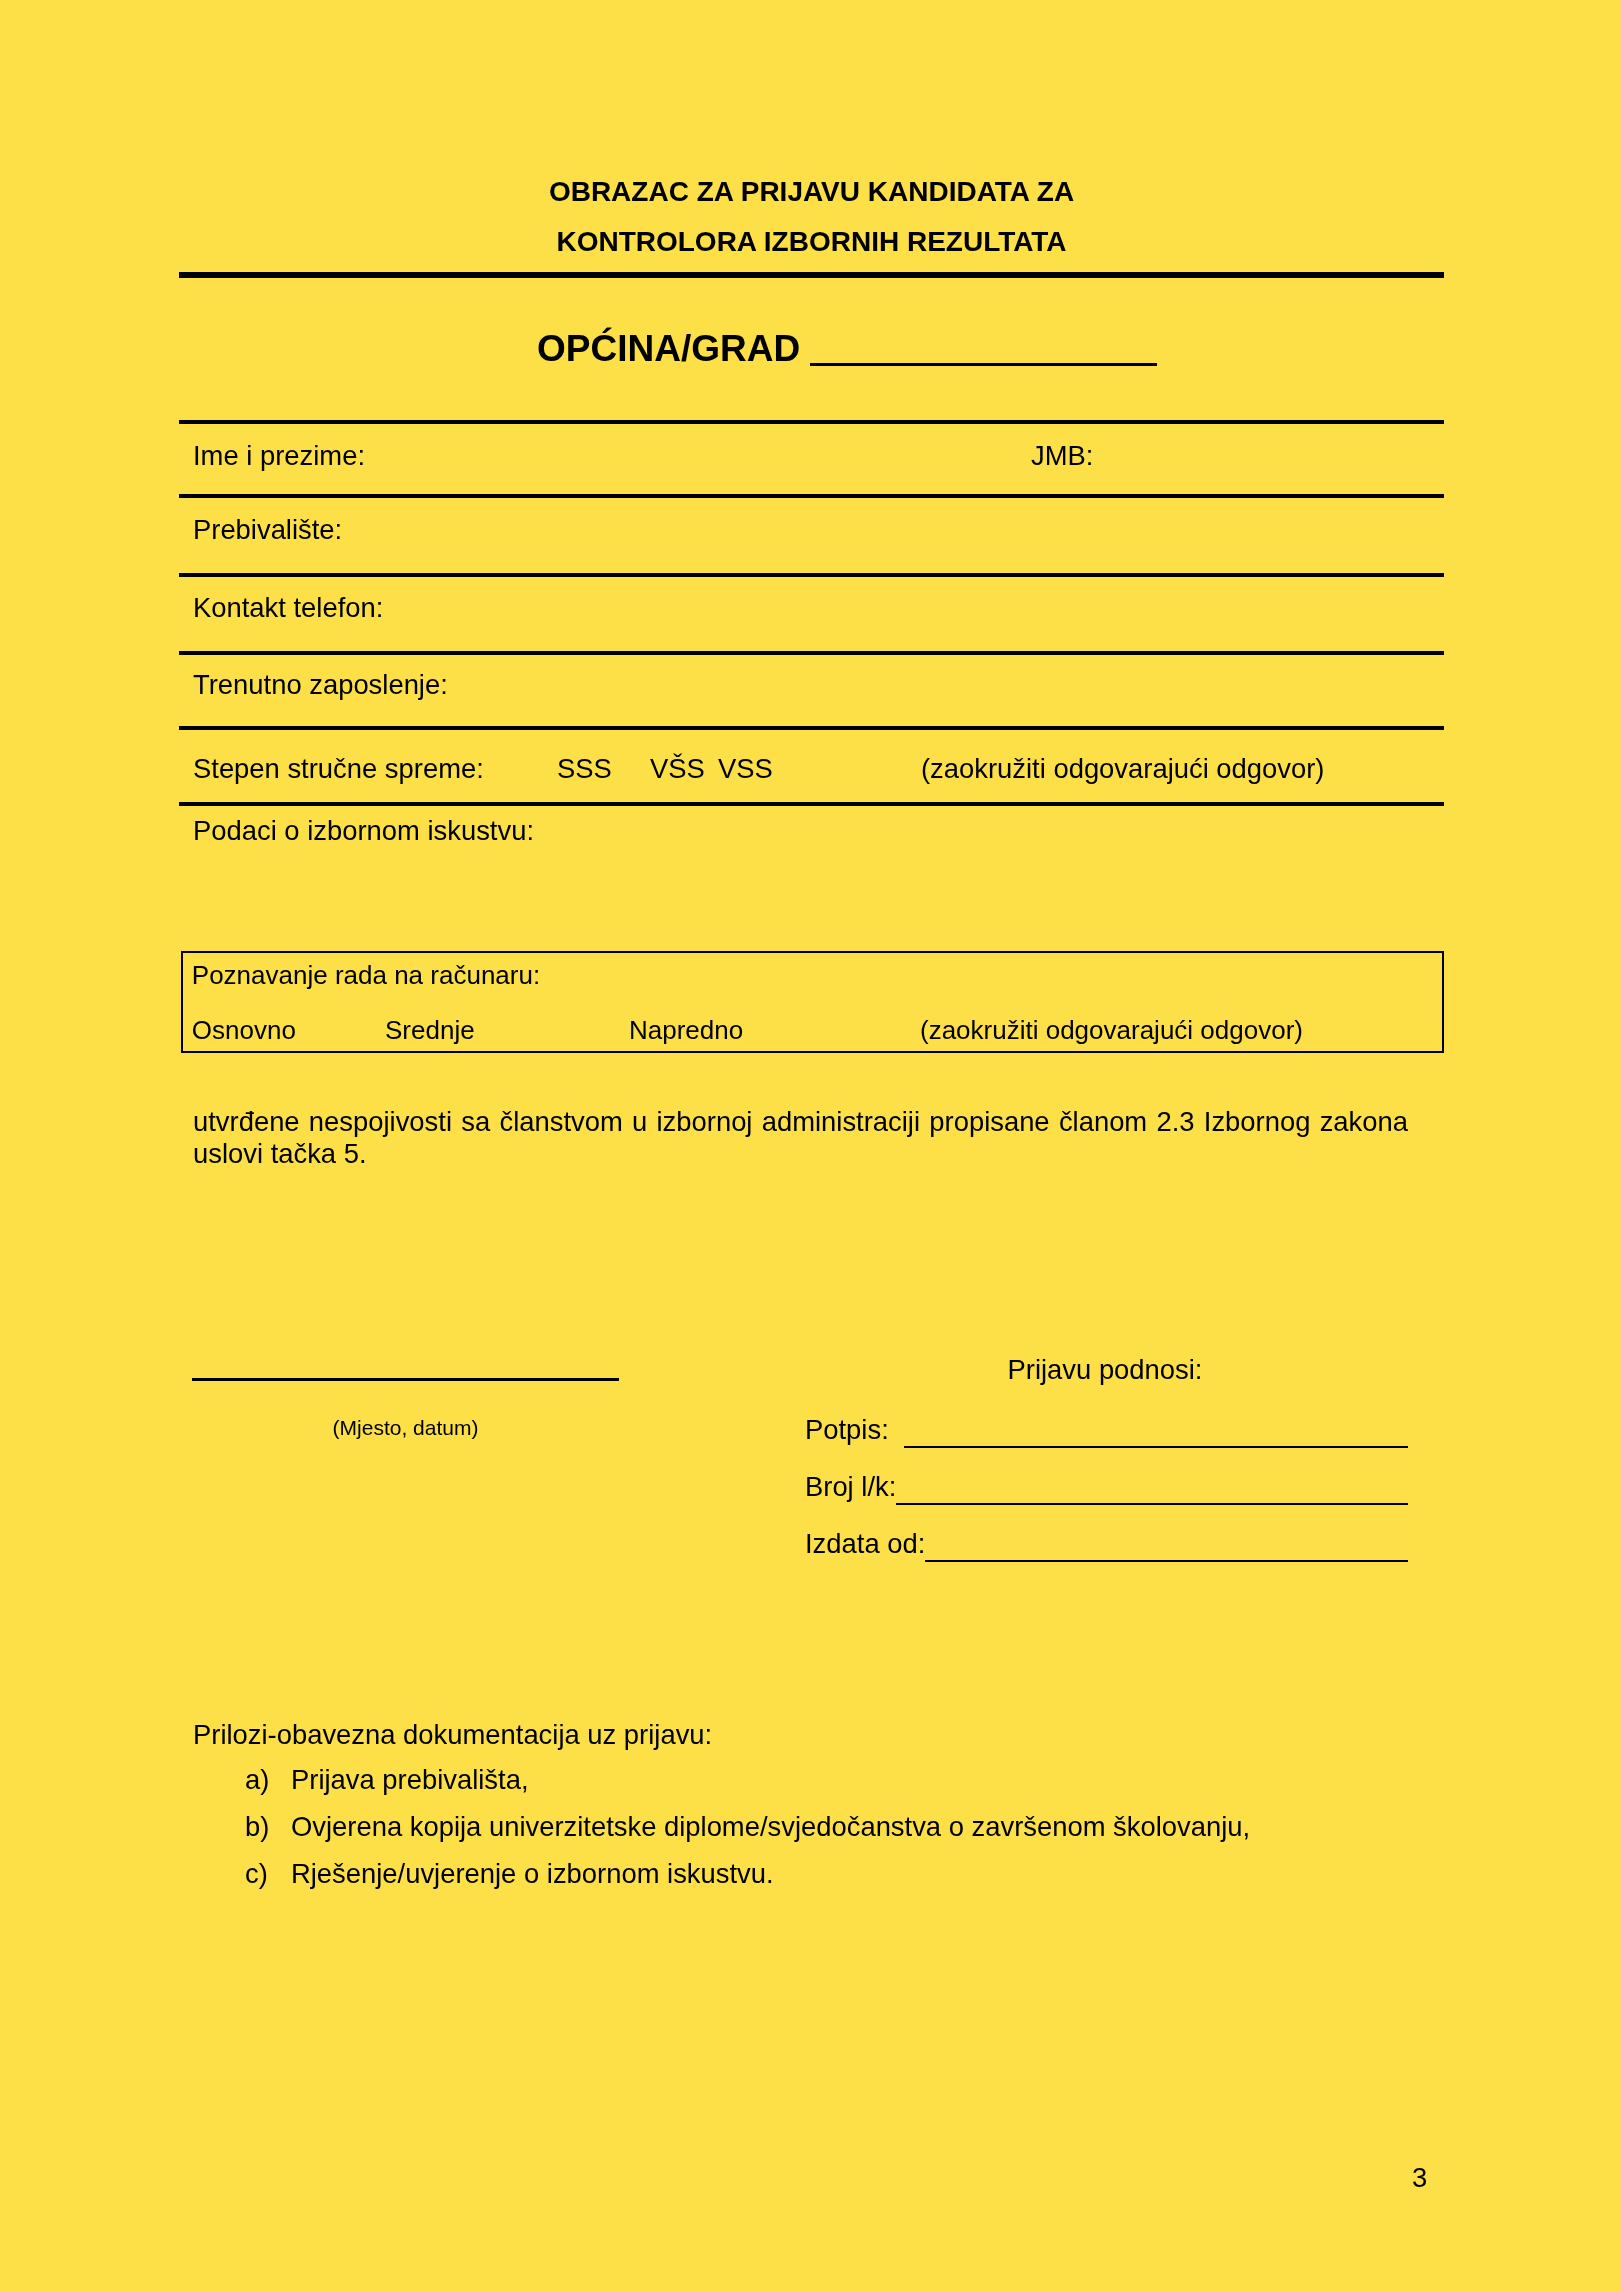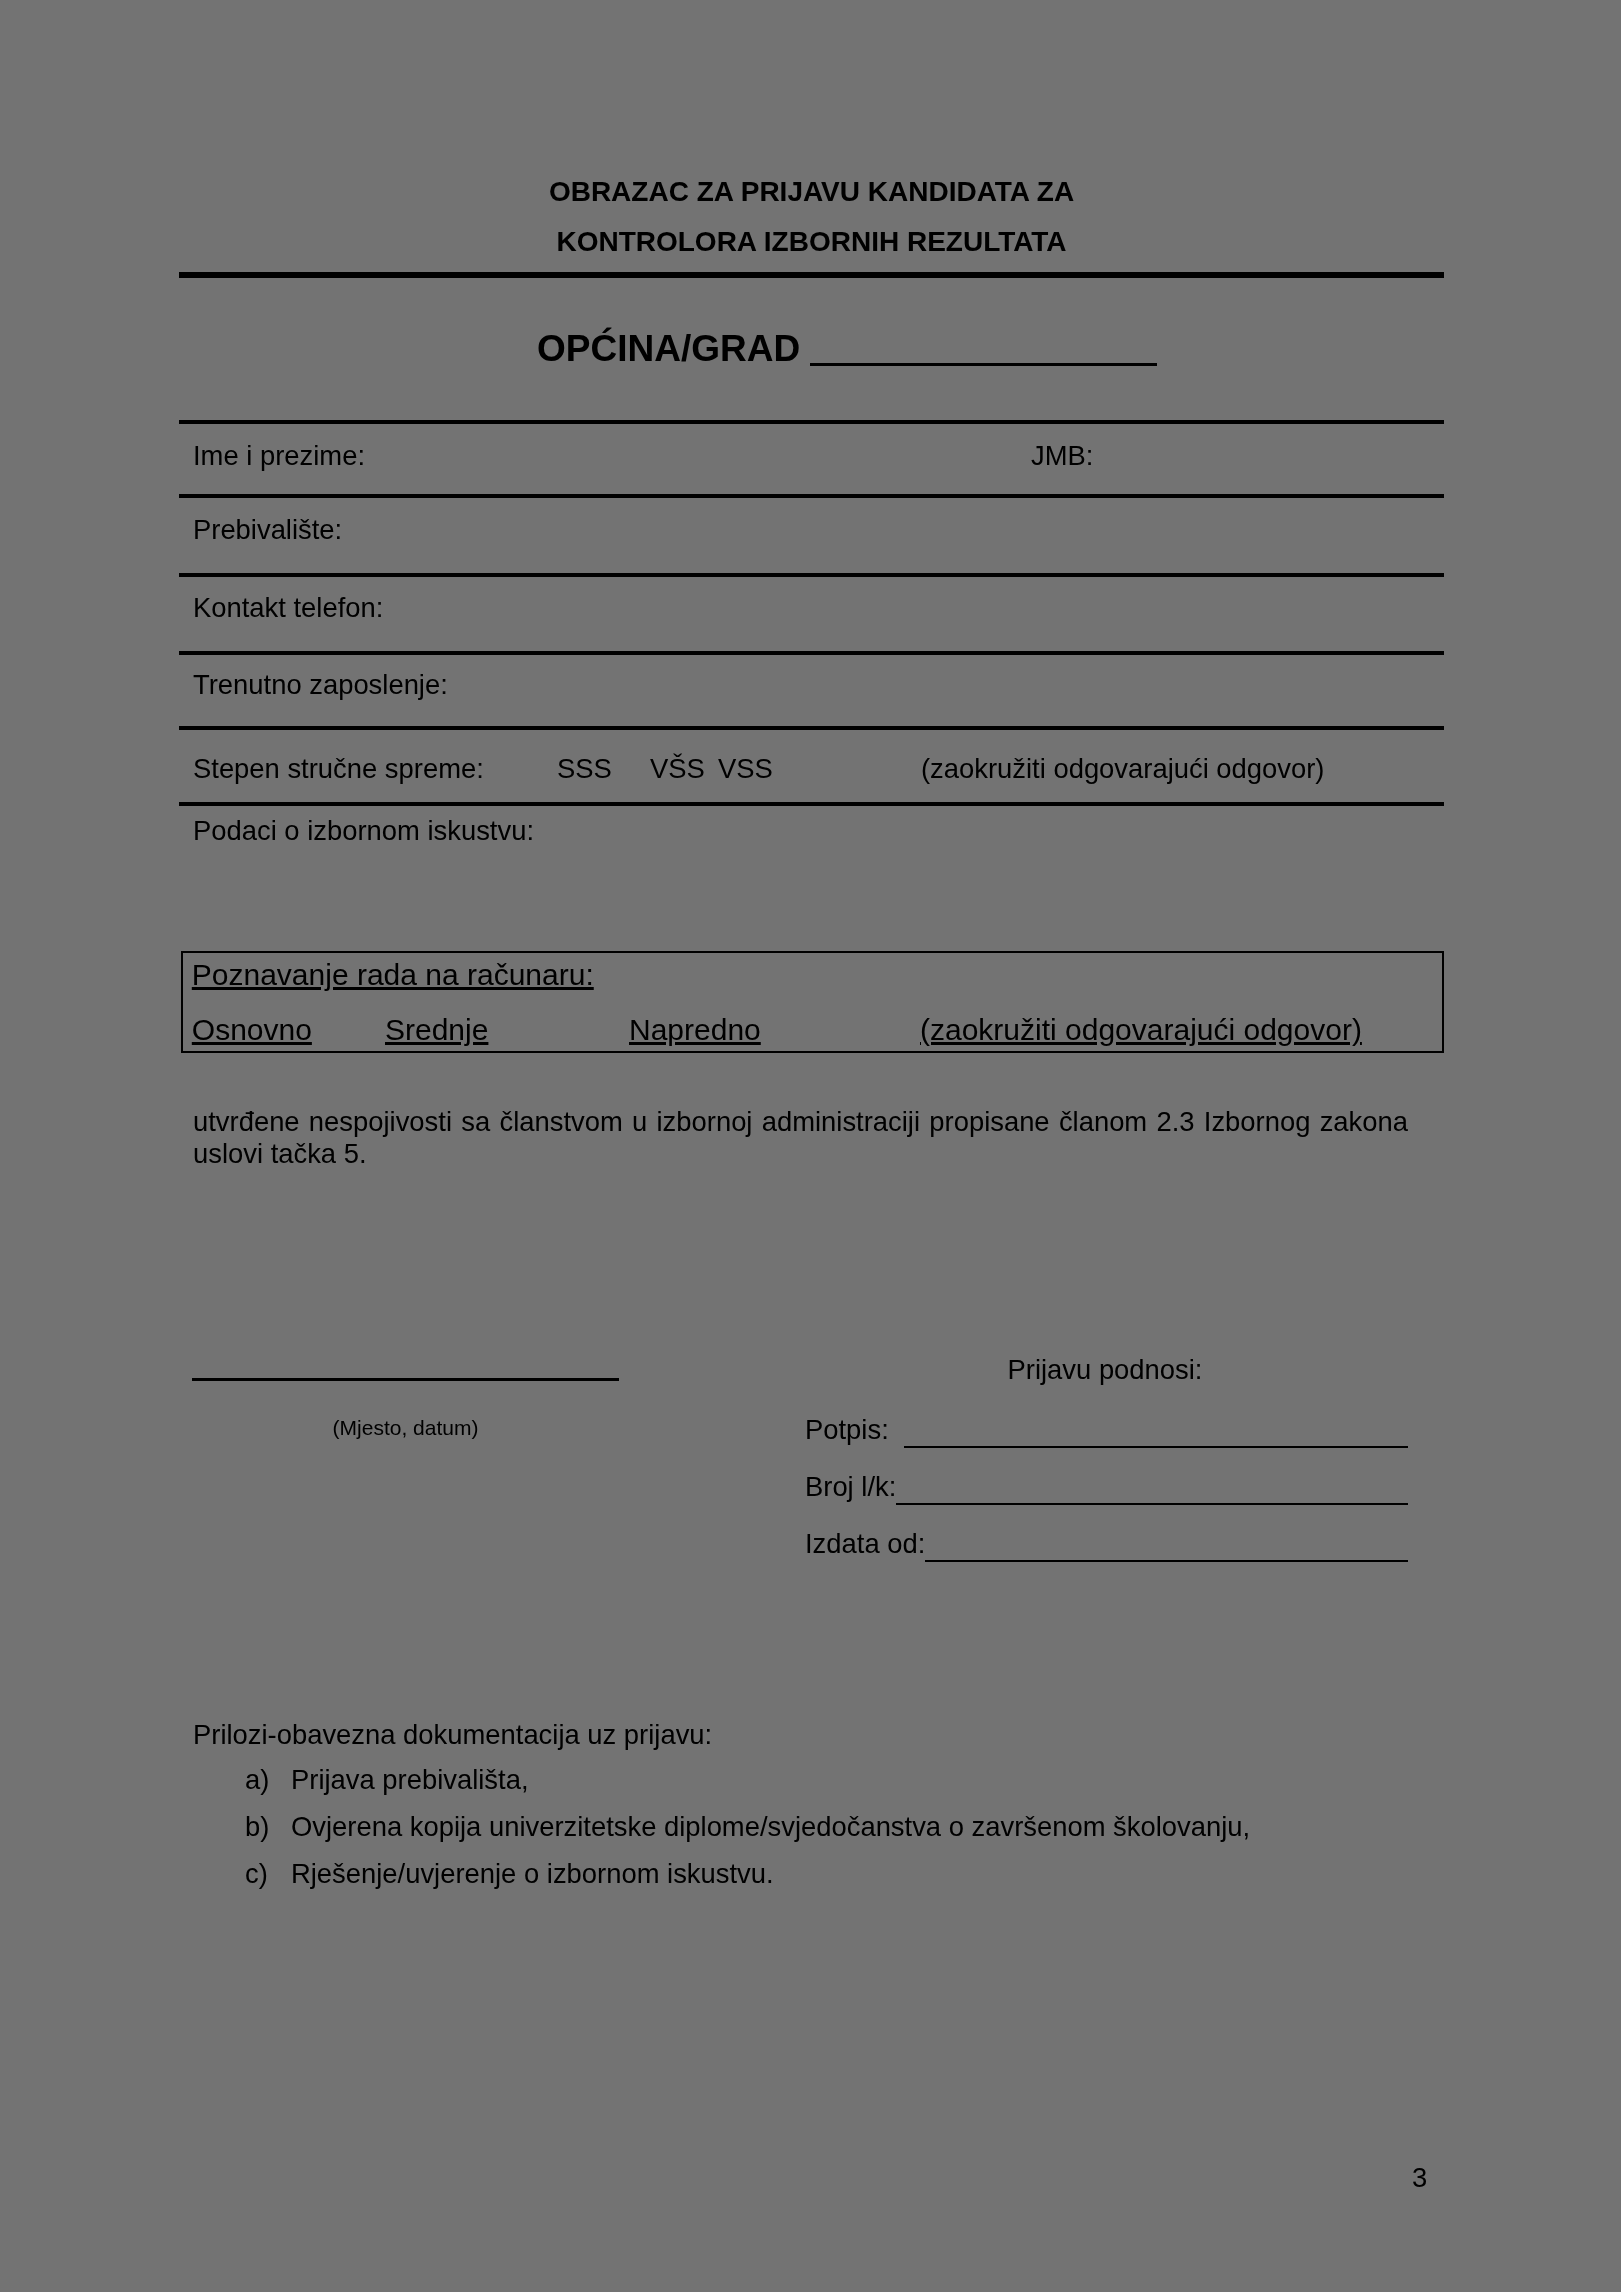--- a/index.html
+++ b/index.html
@@ -4,21 +4,21 @@
 <style>
   html, body { margin: 0; padding: 0; }
   body {
     width: 1621px; height: 2293px;
     background: #ffffff;
     color: #000000;
     font-family: "Liberation Sans", "DejaVu Sans", sans-serif;
     position: relative;
     overflow: hidden;
   }
-  .page { position: absolute; inset: 0; background: #737373; }
+  .page { position: absolute; inset: 0; background: #fde047; }
 
   .t  { position: absolute; font-size: 27.4px; line-height: 32px; white-space: nowrap; }
   .rule { position: absolute; left: 179px; width: 1265px; height: 3.9px; background: #000; }
 
   .title-line {
     position: absolute; left: 179px; width: 1265px;
     text-align: center; font-weight: bold; font-size: 28px; line-height: 33px;
     white-space: nowrap;
   }
   #rule-title { top: 272px; height: 5.9px; }
@@ -29,21 +29,21 @@
     display: inline-block; width: 347px; height: 1px;
     border-bottom: 3.9px solid #000; vertical-align: -4.9px; margin-left: 9.8px;
   }
 
   .skills-box {
     position: absolute; left: 181px; top: 951px;
     width: 1263px; height: 102px;
     border: 2.9px solid #000; box-sizing: border-box;
   }
   .skills-box .inner { position: relative; width: 100%; height: 100%; }
-  .skills-box .bt { position: absolute; font-size: 30px; line-height: 32px; white-space: nowrap; text-decoration: underline; }
+  .skills-box .bt { position: absolute; font-size: 26px; line-height: 32px; white-space: nowrap; }
 
   .decl {
     position: absolute; left: 193px; top: 1106px; width: 1215px;
     font-size: 27.4px; line-height: 32px;
   }
   .decl .just { text-align: justify; text-align-last: justify; }
   .decl .last { text-align: left; }
 
   .sig-line-left {
     position: absolute; left: 192px; top: 1378px; width: 427px;

